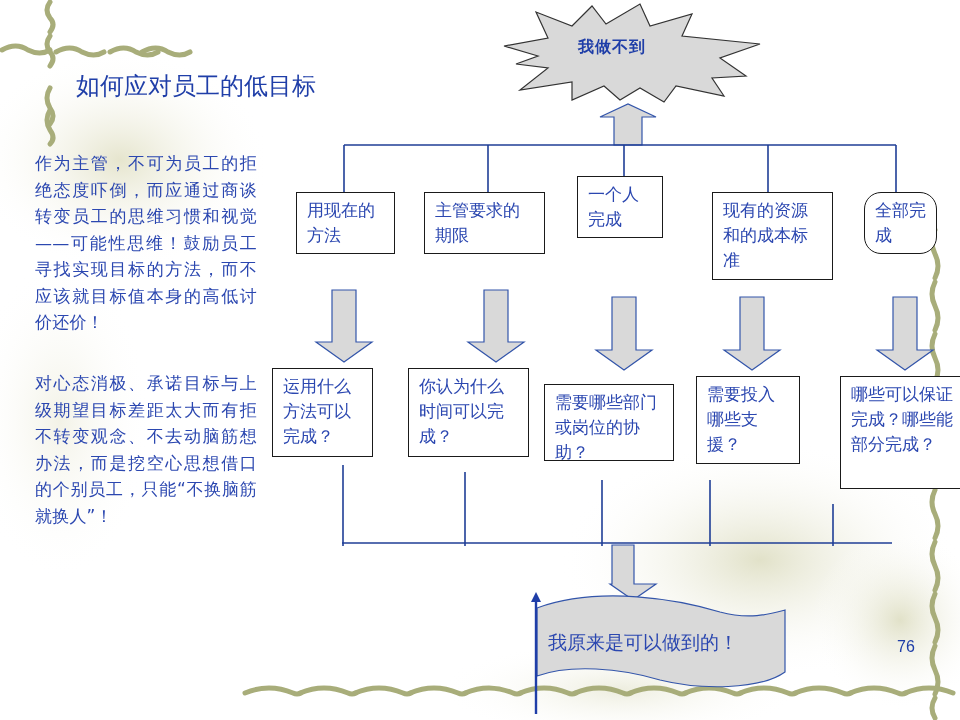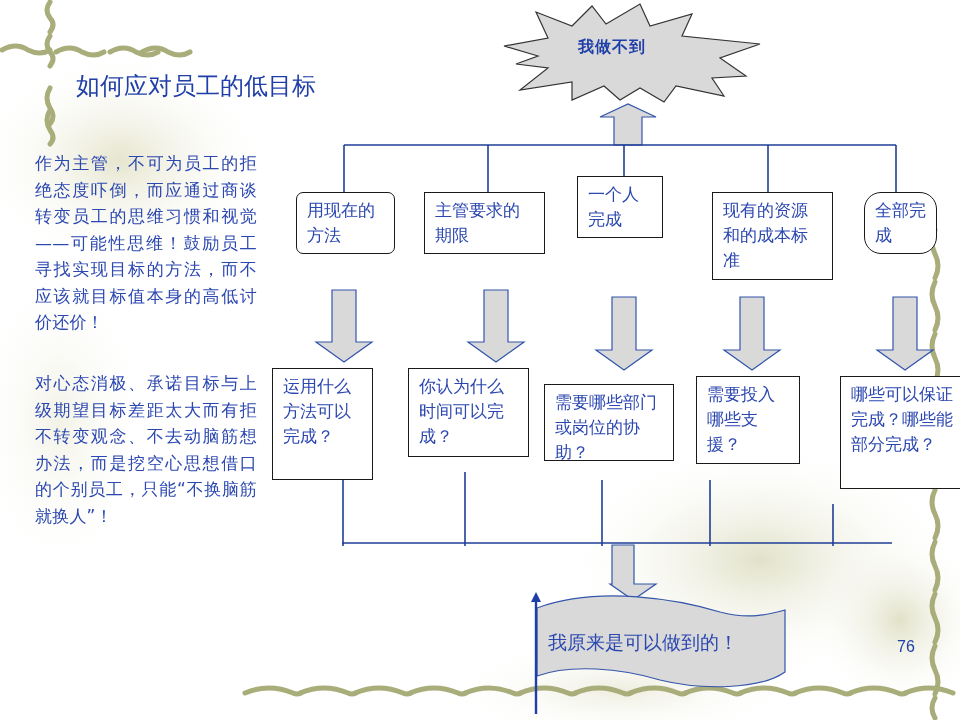--- a/index.html
+++ b/index.html
@@ -137,37 +137,37 @@
   <polygon points="531,602 536,592 541,602" fill="#1f3ea8"></polygon>
 </svg>
 
 <div class="abs title">如何应对员工的低目标</div>
 
 <div class="abs para" style="top:150px;">作为主管，不可为员工的拒绝态度吓倒，而应通过商谈转变员工的思维习惯和视觉——可能性思维！鼓励员工寻找实现目标的方法，而不应该就目标值本身的高低讨价还价！</div>
 <div class="abs para" style="top:370px;">对心态消极、承诺目标与上级期望目标差距太大而有拒不转变观念、不去动脑筋想办法，而是挖空心思想借口的个别员工，只能“不换脑筋就换人”！</div>
 
 <div class="starburst-text">我做不到</div>
 
-<div class="box" style="left:296px;top:192px;width:99px;height:62px;border-radius:7px;">
+<div class="box" style="left:296px;top:192px;width:99px;height:62px;">
   <span>用现在的方法</span>
 </div>
 <div class="box" style="left:424px;top:192px;width:121px;height:62px;">
   <span>主管要求的期限</span>
 </div>
 <div class="box" style="left:577px;top:176px;width:86px;height:62px;">
   <span>一个人完成</span>
 </div>
 <div class="box" style="left:712px;top:192px;width:121px;height:88px;">
   <span>现有的资源和的成本标准</span>
 </div>
 <div class="box" style="left:864px;top:192px;width:73px;height:62px;border-radius:17px;">
   <span>全部完成</span>
 </div>
 
-<div class="box" style="left:272px;top:368px;width:101px;height:112px;">
+<div class="box" style="left:272px;top:368px;width:101px;height:89px;">
   <span>运用什么方法可以完成？</span>
 </div>
 <div class="box" style="left:408px;top:368px;width:121px;height:89px;">
   <span>你认为什么时间可以完成？</span>
 </div>
 <div class="box" style="left:544px;top:376px;width:130px;height:77px;margin-top:8px;">
   <span>需要哪些部门或岗位的协助？</span>
 </div>
 <div class="box" style="left:696px;top:376px;width:104px;height:88px;">
   <span>需要投入哪些支援？</span>

